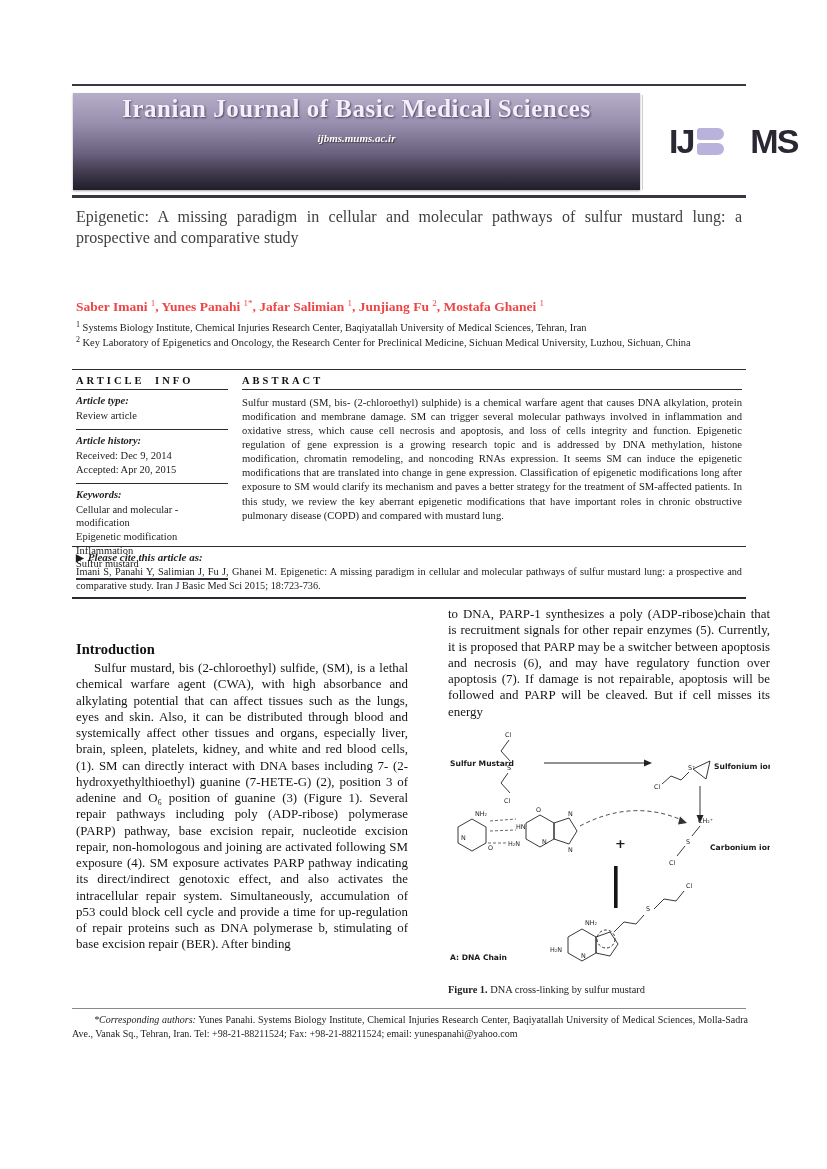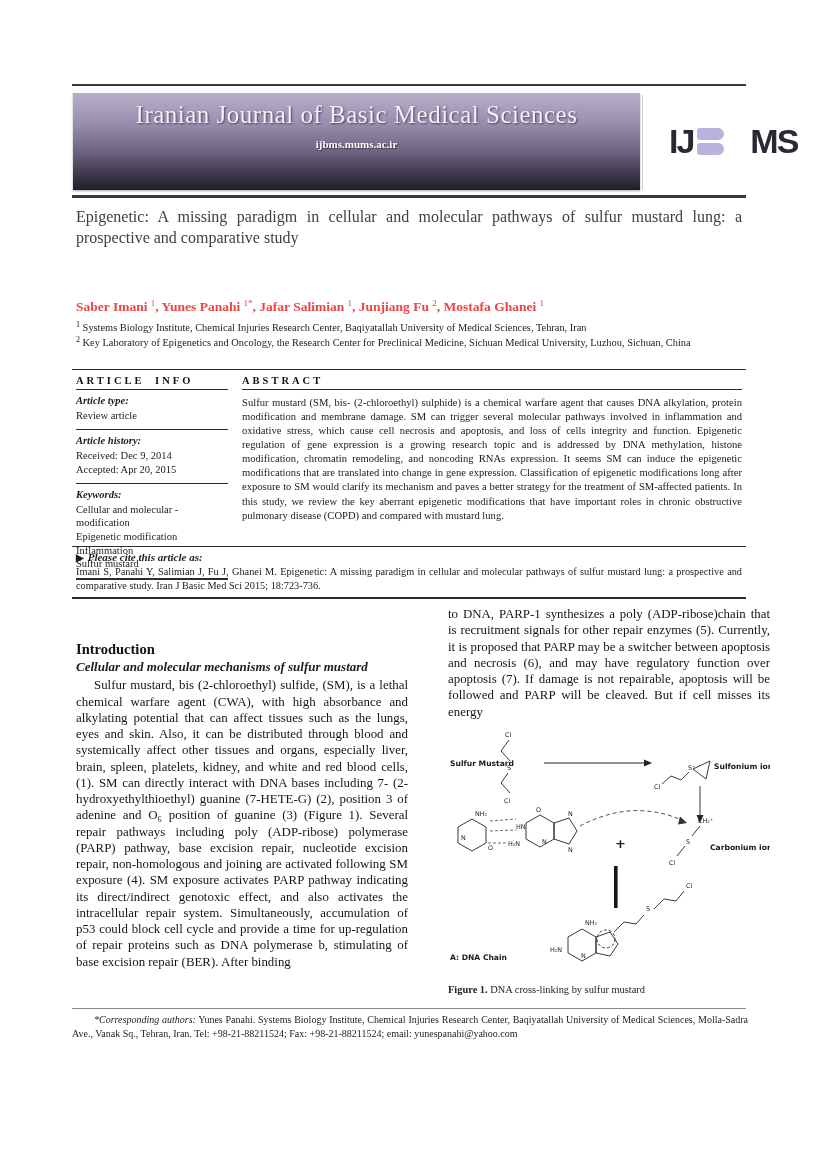--- a/index.html
+++ b/index.html
@@ -11,27 +11,27 @@
   .abs { position:absolute; }
 
   
   .top-rule { left:72px; top:84px; width:674px; border-top:2px solid #3b3642; }
   .banner {
     left:73px; top:93px; width:567px; height:97px;
     background:linear-gradient(180deg,#b6afc9 0%, #978ead 32%, #6b6280 62%, #3d3749 84%, #211d2a 100%);
     box-shadow:0 1px 2px rgba(0,0,0,.35);
   }
   .banner-title {
-    margin-top:8px; text-align:center; color:#f4effa;
-    font-size:25px; font-weight:normal; letter-spacing:.5px;
+    margin-top:2px; text-align:center; color:#f4effa;
+    font-size:25px; font-weight:bold; letter-spacing:.5px;
     text-shadow:1px 1px 2px rgba(20,10,40,.6);
   }
   .banner-url {
     margin-top:9px; text-align:center; color:#ffffff;
-    font-size:11px; font-weight:bold;
+    font-size:11px; font-style:italic; font-weight:bold;
     text-shadow:1px 1px 1px rgba(0,0,0,.5);
   }
   .logo-divider { left:642px; top:95px; height:95px; border-left:1px solid #cfcdd6; }
   .logo { left:645px; top:117px; width:115px; height:48px; display:flex; align-items:center; }
   .logo-txt {
     font-family:"Liberation Sans", sans-serif; font-weight:800;
     font-size:34px; color:#2b2733; letter-spacing:-2px;margin-left:24px;
   }
   .logo-b { display:inline-flex; flex-direction:column; gap:3px; margin:0 2px 0 4px; }
   .logo-b i { display:block; width:27px; height:12px; background:#b9b2dc; border-radius:3px 6px 6px 3px; }
@@ -168,21 +168,20 @@
 <div class="abs cite">
   <div class="cite-label">
     <span class="cite-marker">▶</span><span>Please cite this article as:</span>
   </div>
   <div class="cite-text">Imani S, Panahi Y, Salimian J, Fu J, Ghanei M. Epigenetic: A missing paradigm in cellular and molecular pathways of sulfur mustard lung: a prospective and comparative study. Iran J Basic Med Sci 2015; 18:723-736.</div>
 </div>
 <div class="abs rule-under-cite"></div>
 
 <div class="abs col-left">
   <div class="h-intro">Introduction</div>
-  <div class="h-sub">Cellular and molecular mechanisms of sulfur mustard</div>
   <div class="body-par indent">Sulfur mustard, bis (2-chloroethyl) sulfide, (SM), is a lethal chemical warfare agent (CWA), with high absorbance and alkylating potential that can affect tissues such as the lungs, eyes and skin. Also, it can be distributed through blood and systemically affect other tissues and organs, especially liver, brain, spleen, platelets, kidney, and white and red blood cells, (1). SM can directly interact with DNA bases including 7- (2-hydroxyethylthioethyl) guanine (7-HETE-G) (2), position 3 of adenine and O₆ position of guanine (3) (Figure 1). Several repair pathways including poly (ADP-ribose) polymerase (PARP) pathway, base excision repair, nucleotide excision repair, non-homologous and joining are activated following SM exposure (4). SM exposure activates PARP pathway indicating its direct/indirect genotoxic effect, and also activates the intracellular repair system. Simultaneously, accumulation of p53 could block cell cycle and provide a time for up-regulation of repair proteins such as DNA polymerase b, stimulating of base excision repair (BER). After binding</div>
 </div>
 
 <div class="abs col-right">
   <div class="body-par">to DNA, PARP-1 synthesizes a poly (ADP-ribose)chain that is recruitment signals for other repair enzymes (5). Currently, it is proposed that PARP may be a switcher between apoptosis and necrosis (6), and may have regulatory function over apoptosis (7). If damage is not repairable, apoptosis will be followed and PARP will be cleaved. But if cell misses its energy</div>
 
   <div class="figure-box">
     <svg width="322" height="250" viewBox="0 0 322 250">
 
       <text x="2" y="40" class="flbl">Sulfur Mustard</text>

